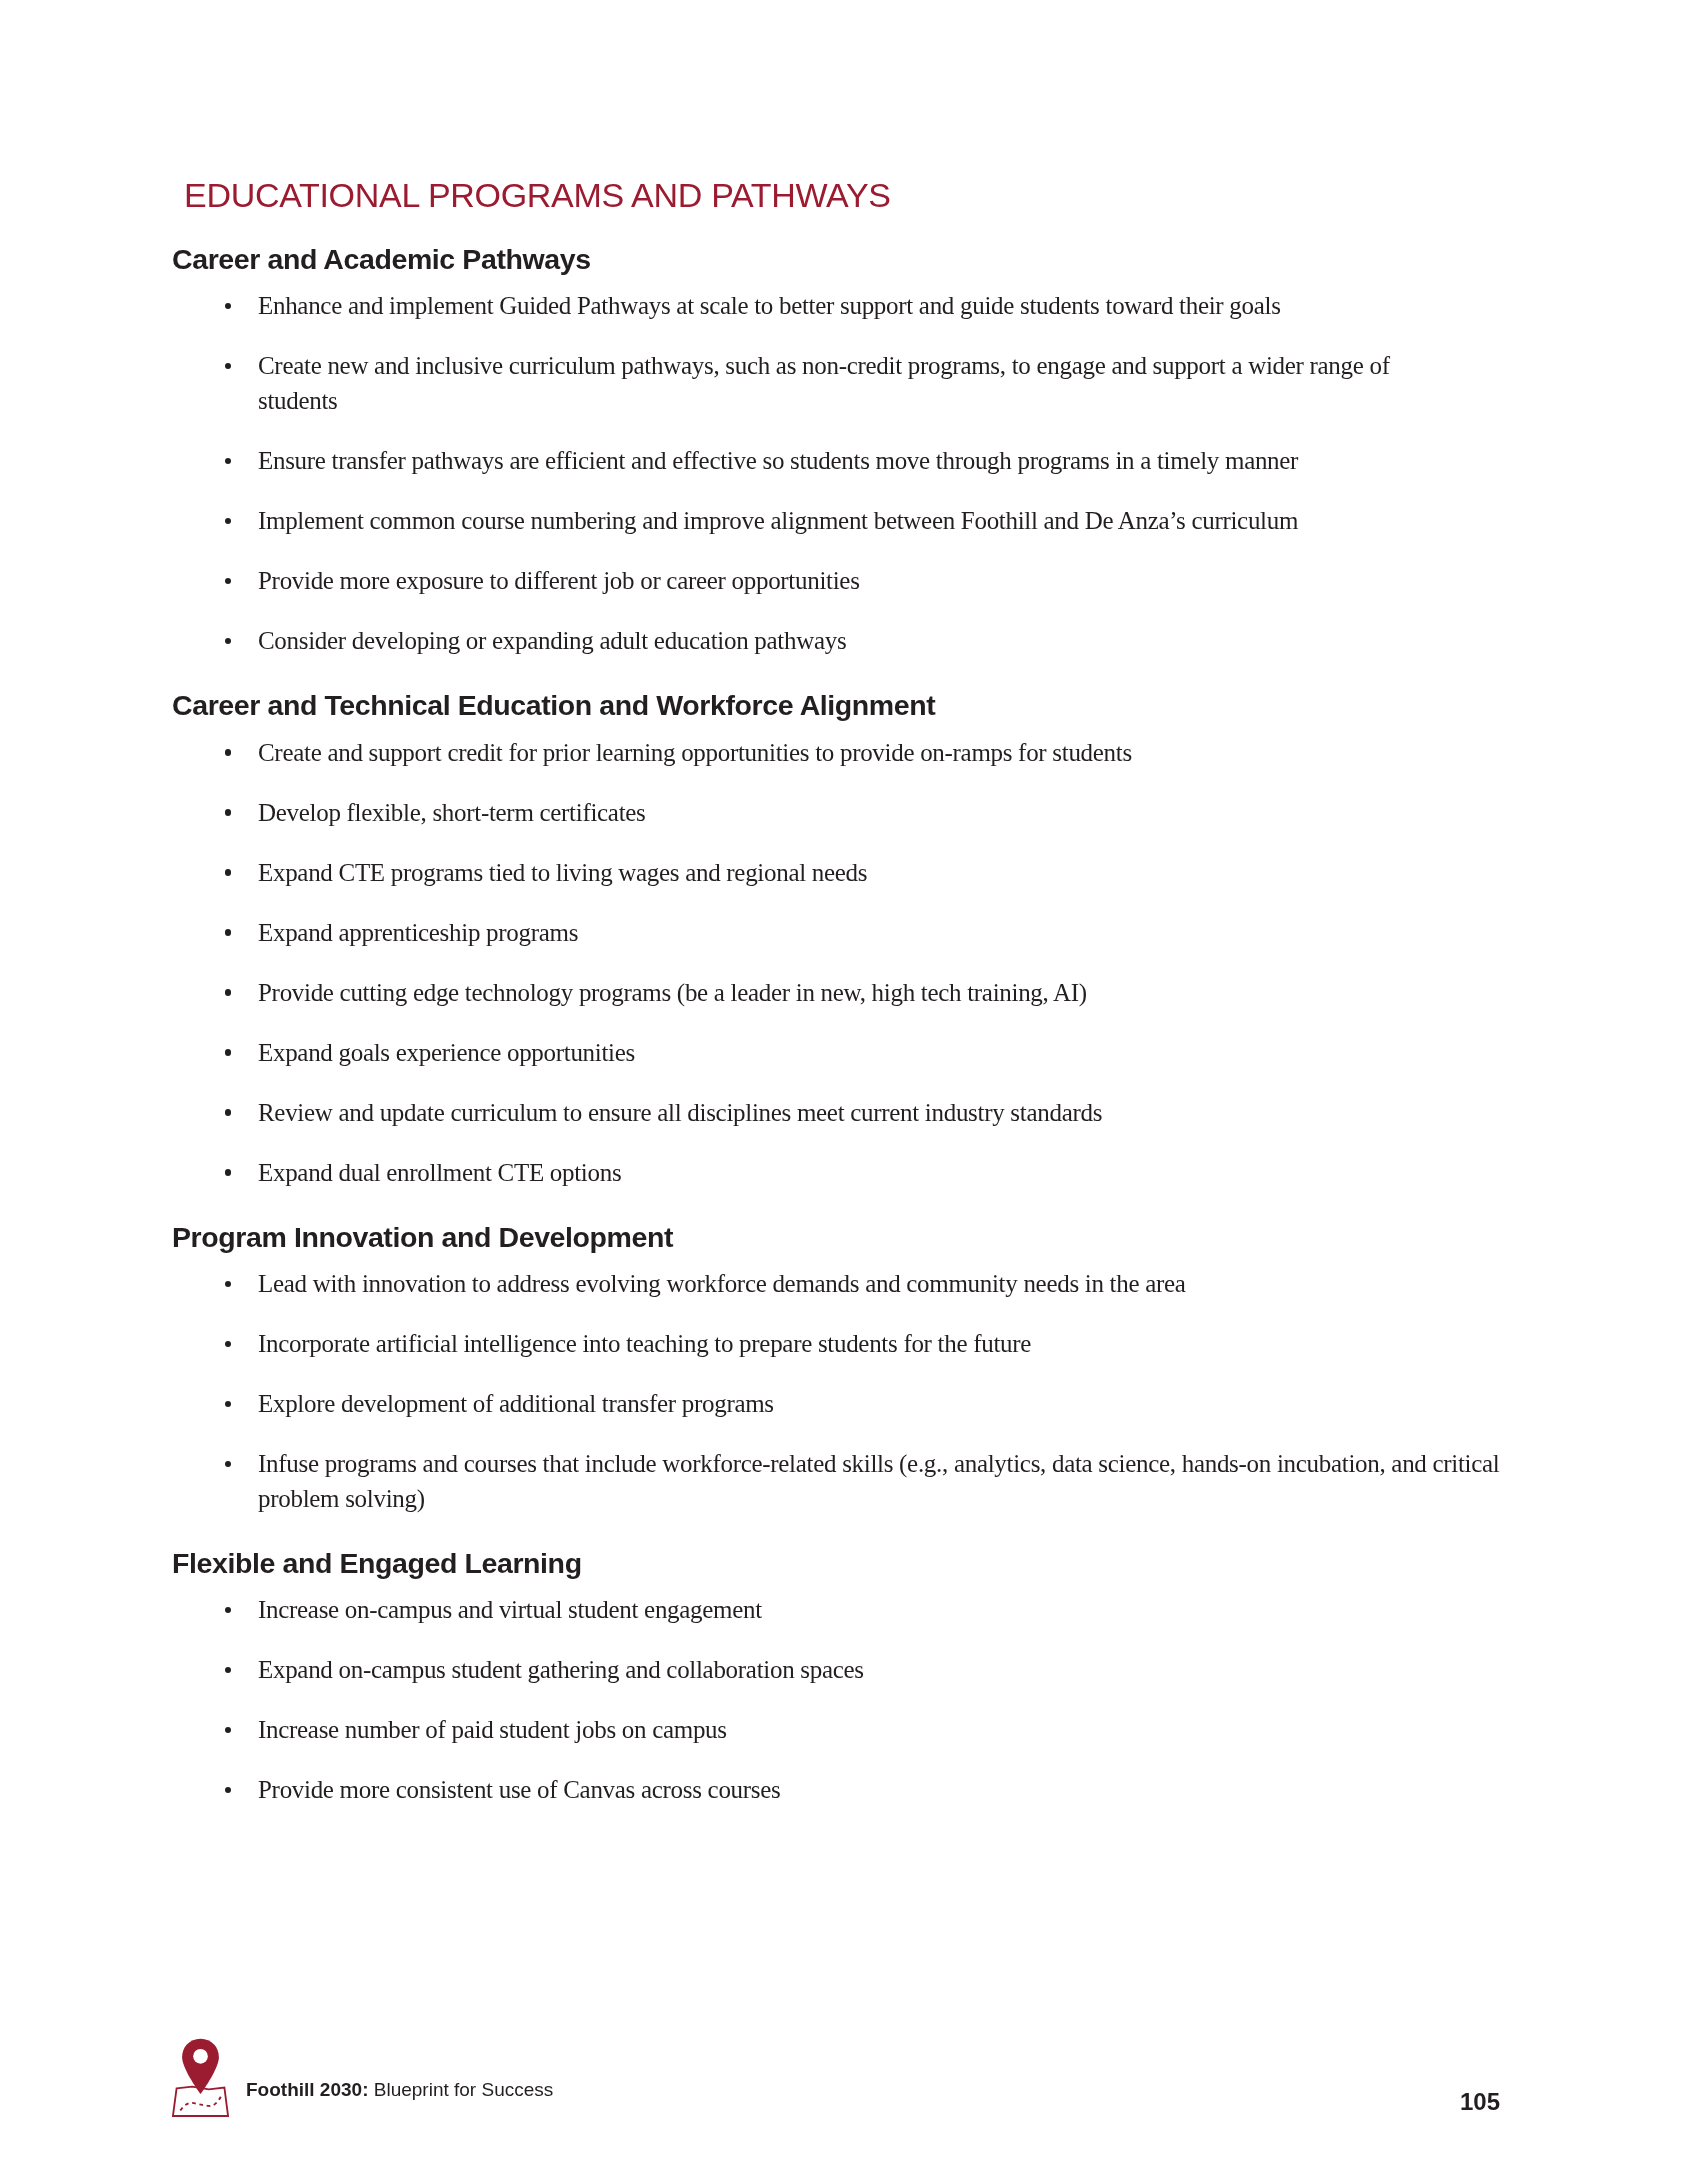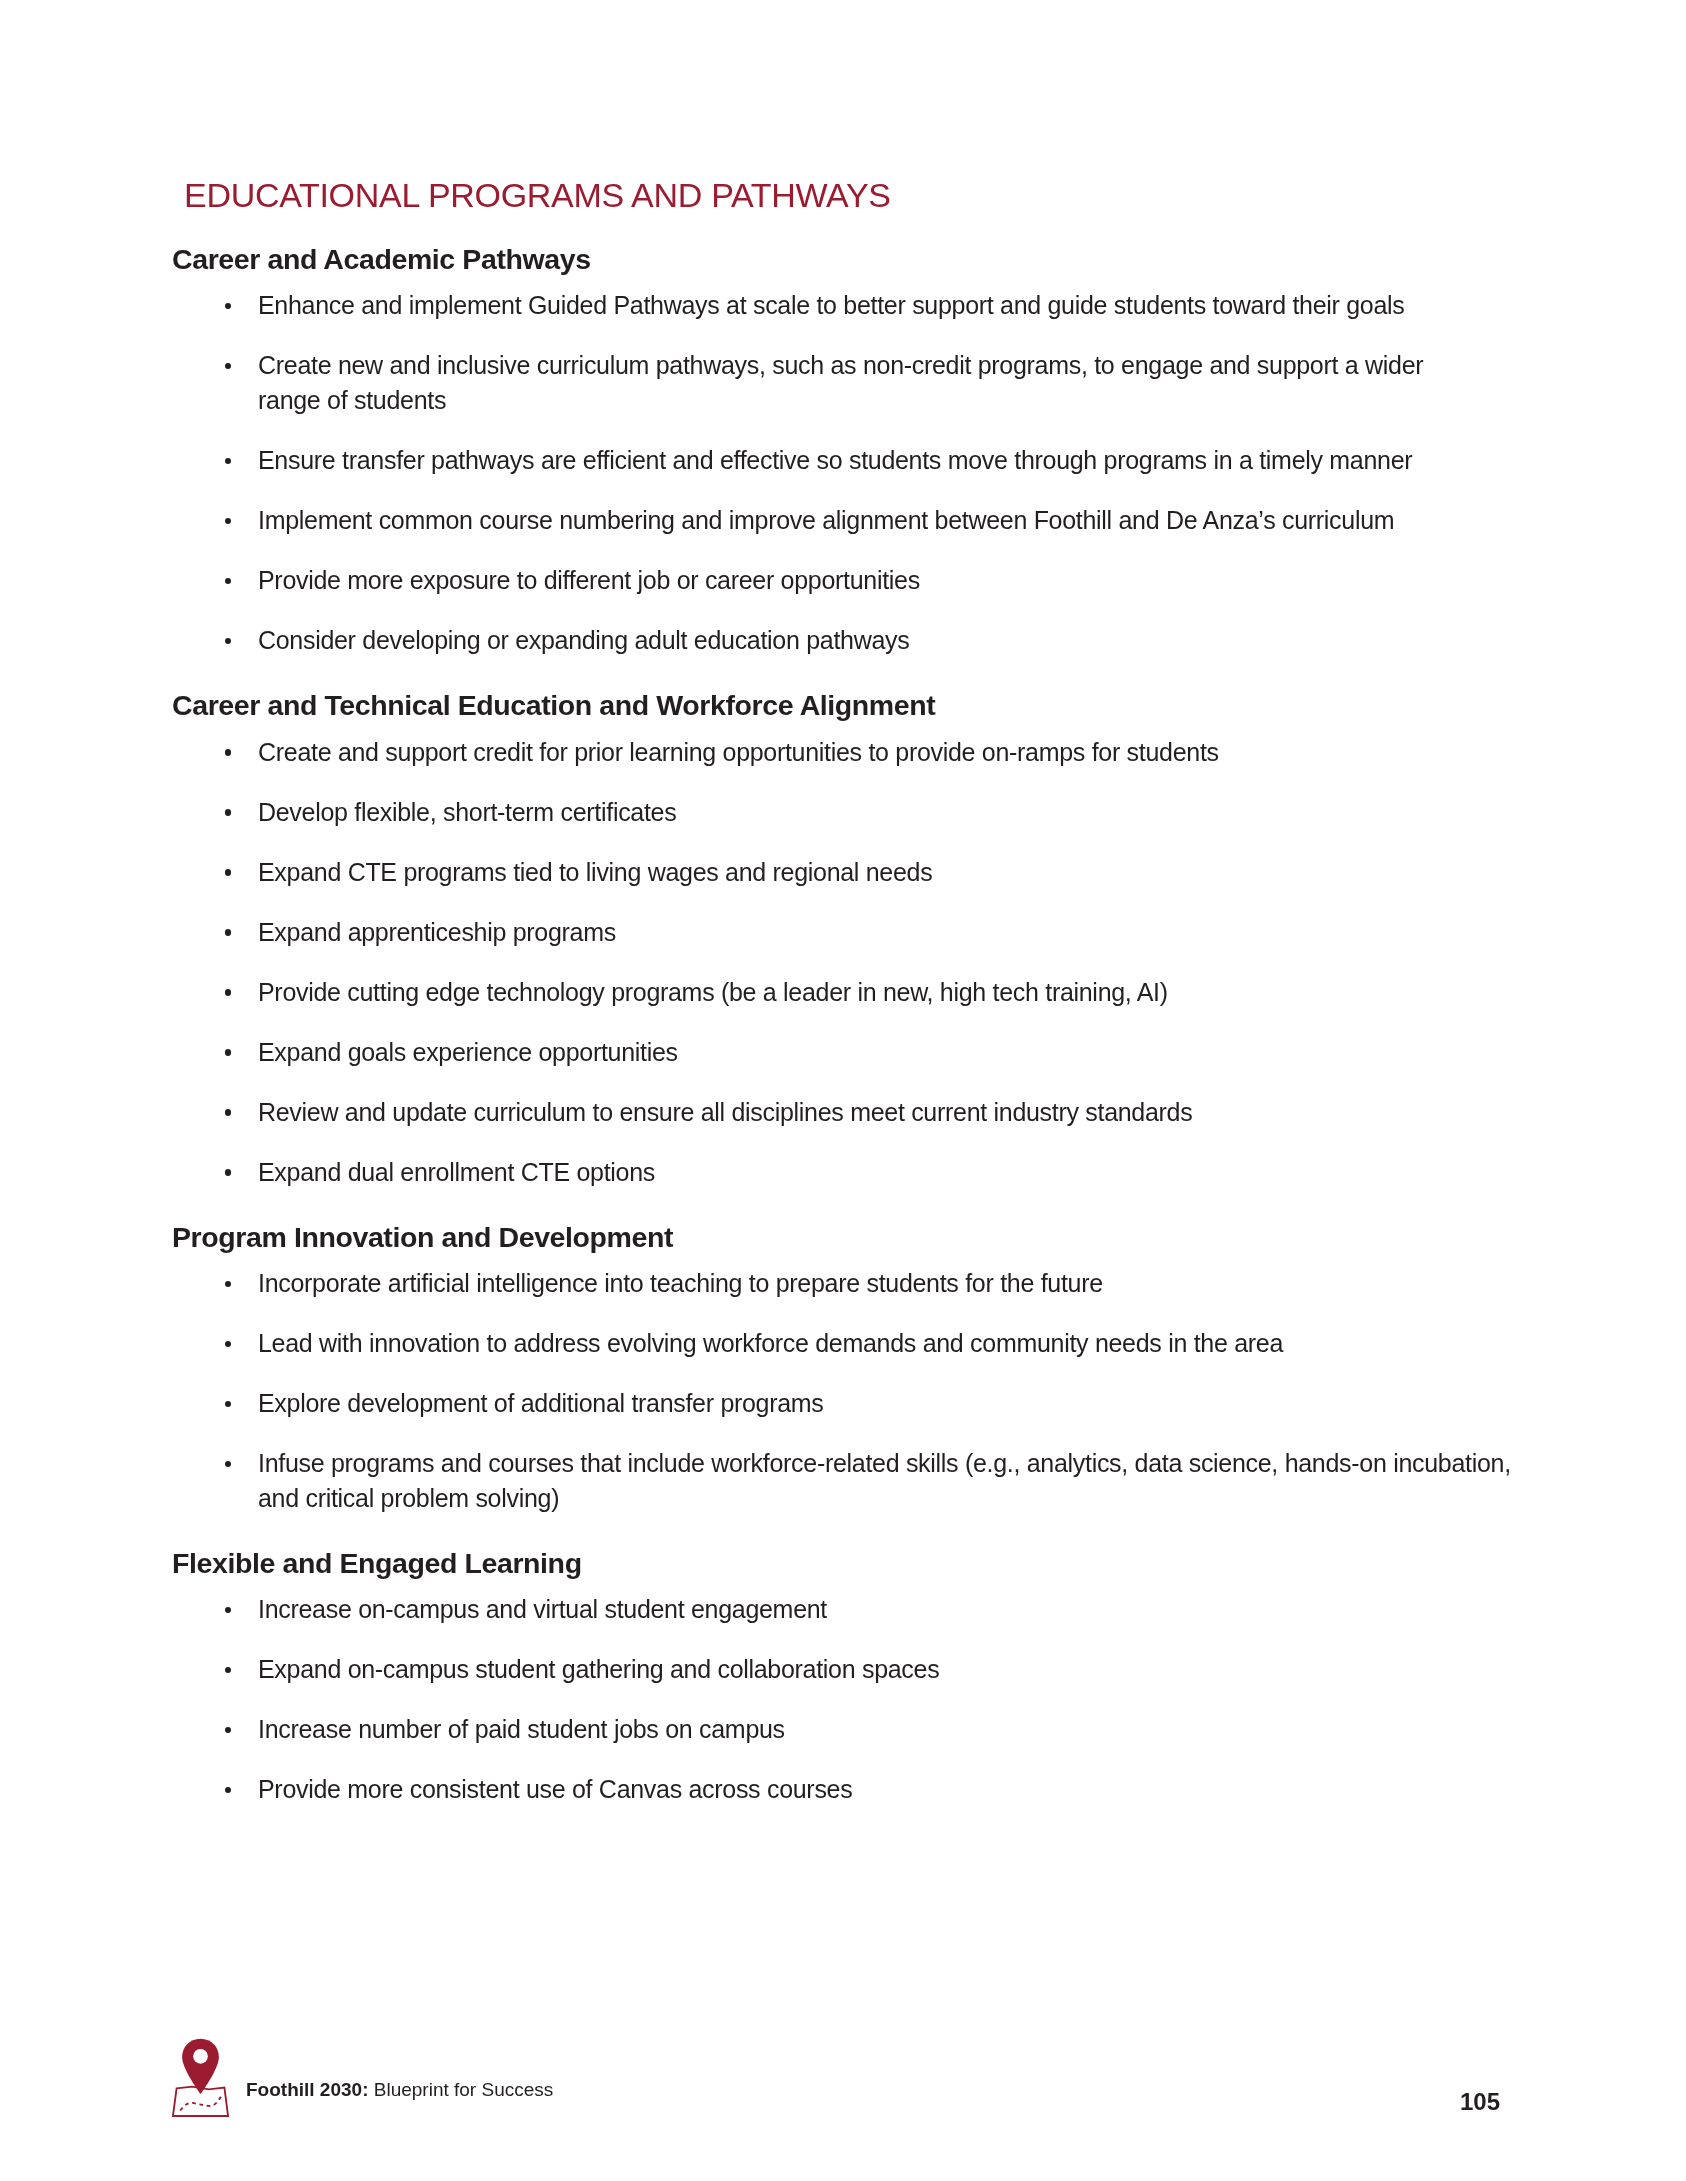--- a/index.html
+++ b/index.html
@@ -44,20 +44,21 @@
     font-size: 28.5px;
     line-height: 44px;
     font-weight: bold;
     color: #231f20;
     letter-spacing: -0.4px;
   }
   .bullets {
     list-style: none;
     margin: 0;
     padding: 0;
+    font-family: Liberation Serif, serif;
   }
   .bullet-item {
     position: relative;
     padding-left: 86px;
     font-size: 25px;
     line-height: 35px;
     margin-bottom: 25px;
     color: #231f20;
     letter-spacing: -0.3px;
   }
@@ -184,25 +185,25 @@
           <span class="bullet-text">Expand dual enrollment CTE options</span>
         </li>
     </ul>
   </section>
 
   <section class="section">
     <h2 class="section-heading">Program Innovation and Development</h2>
     <ul class="bullets">
       <li class="bullet-item">
           <span class="bullet-dot"></span>
+          <span class="bullet-text">Lead with innovation to address evolving workforce demands and community needs in the area</span>
+        </li>
+      <li class="bullet-item">
+          <span class="bullet-dot"></span>
           <span class="bullet-text">Incorporate artificial intelligence into teaching to prepare students for the future</span>
-        </li>
-      <li class="bullet-item">
-          <span class="bullet-dot"></span>
-          <span class="bullet-text">Lead with innovation to address evolving workforce demands and community needs in the area</span>
         </li>
       <li class="bullet-item">
           <span class="bullet-dot"></span>
           <span class="bullet-text">Explore development of additional transfer programs</span>
         </li>
       <li class="bullet-item">
           <span class="bullet-dot"></span>
           <span class="bullet-text">Infuse programs and courses that include workforce-related skills (e.g., analytics, data science, hands-on incubation, and critical problem solving)</span>
         </li>
     </ul>

